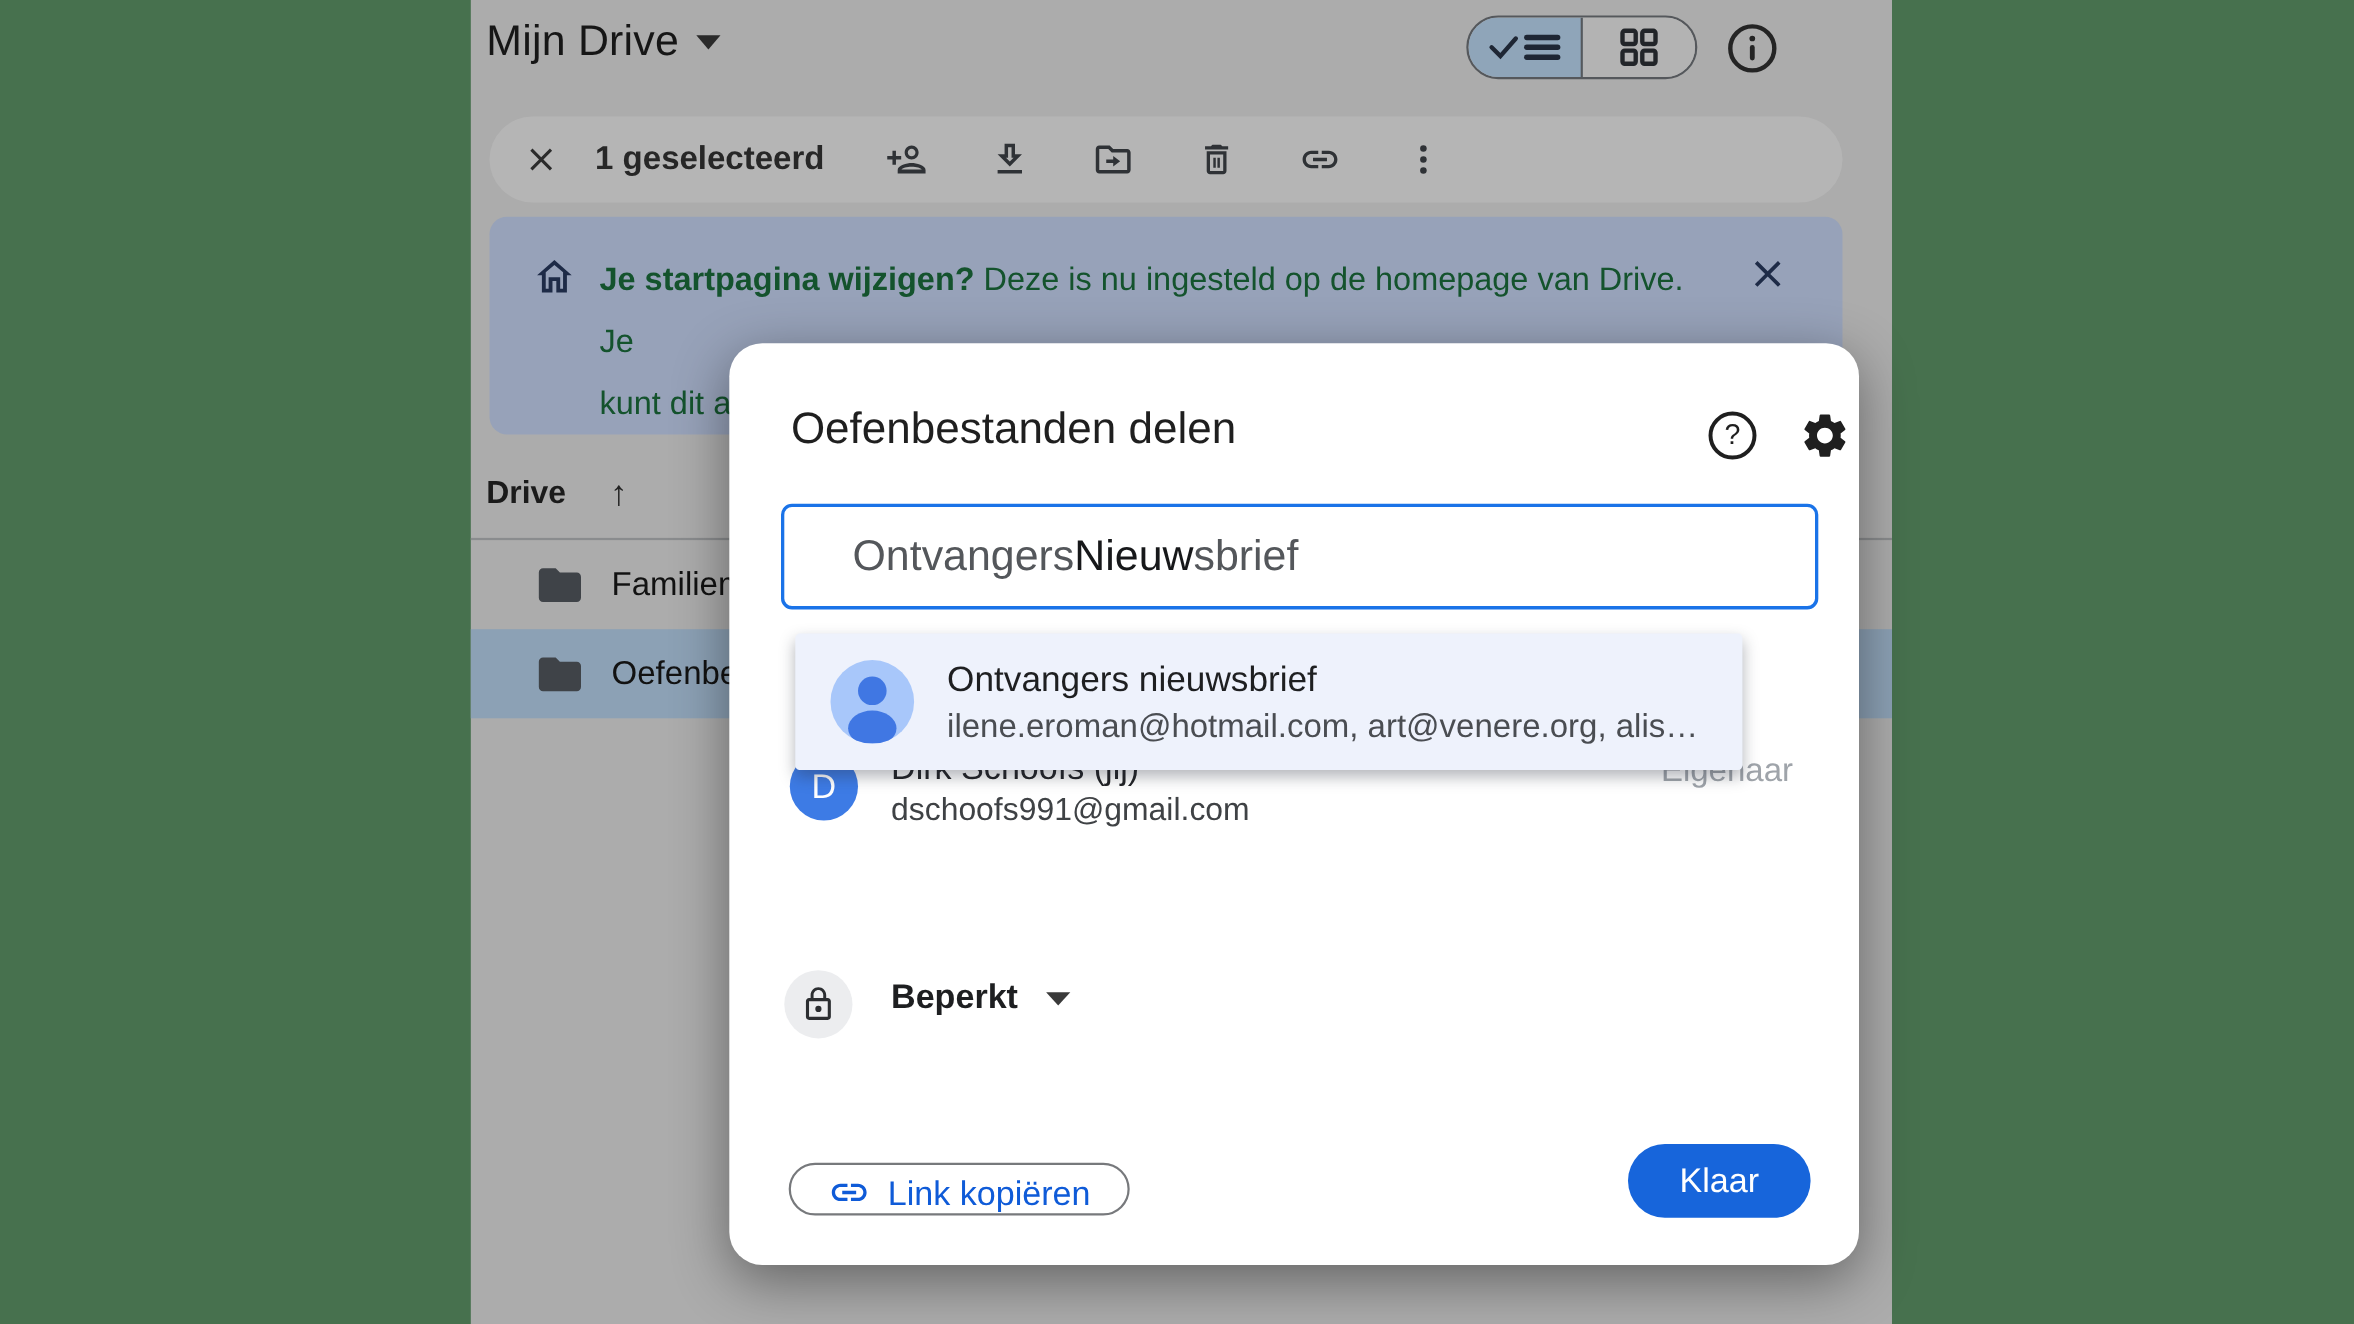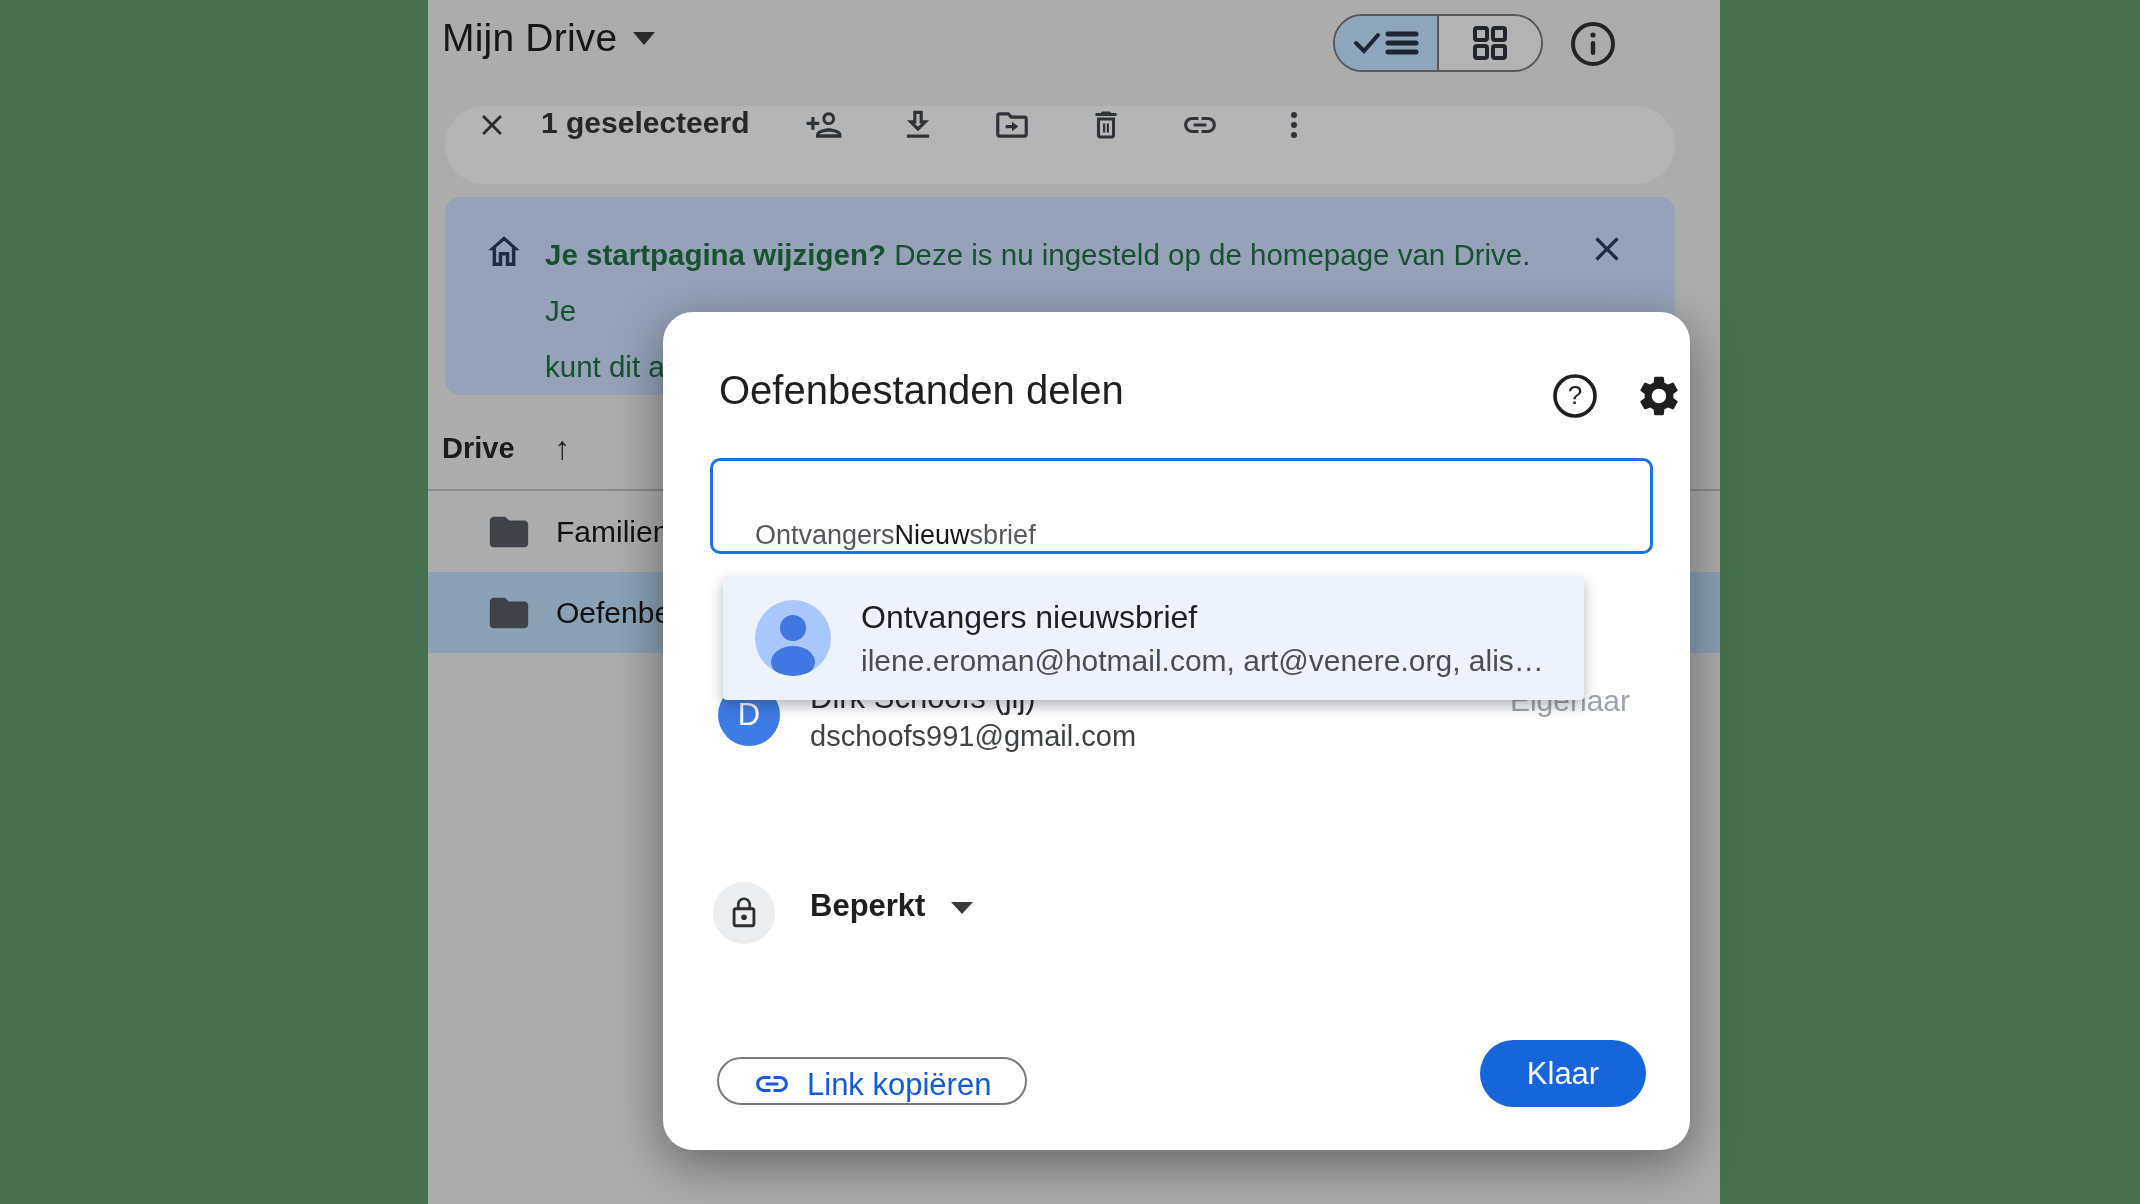--- a/index.html
+++ b/index.html
@@ -13,21 +13,21 @@
   .page-title-row { position:absolute; left:14px; top:16px; display:flex; align-items:center; gap:16px; }
   .page-title { font-size:39px; color:#161616; letter-spacing:0.2px; }
   .caret-down { width:0; height:0; border-left:11px solid transparent; border-right:11px solid transparent; border-top:13px solid #2a2a2a; }
 
   .seg-control { position:absolute; left:905px; top:14px; width:210px; height:58px; border:2px solid #55585C; border-radius:29px; display:flex; overflow:hidden; }
   .seg-left { width:104px; background:#8FA5B9; display:flex; align-items:center; justify-content:center; border-right:2px solid #55585C; }
   .seg-right { flex:1; background:#B3B3B3; display:flex; align-items:center; justify-content:center; }
 
   .info-btn { position:absolute; left:1141px; top:20px; width:48px; height:48px; }
 
-  .toolbar { position:absolute; left:17px; top:106px; width:1230px; height:78px; background:#B5B5B5; border-radius:39px; display:flex; align-items:flex-start; padding:0 28px; }
+  .toolbar { position:absolute; left:17px; top:106px; width:1230px; height:78px; background:#B5B5B5; border-radius:39px; display:flex; align-items:center; padding:0 28px; }
   .toolbar .label { font-size:30px; font-weight:700; color:#272727; margin-left:30px; }
   .tool-icons { display:flex; align-items:center; margin-left:56px; gap:56px; }
   .tool-icon { width:38px; height:38px; display:flex; align-items:center; justify-content:center; }
 
   .banner { position:absolute; left:17px; top:197px; width:1230px; height:198px; background:#97A2B9; border-radius:16px; }
   .banner-icon { position:absolute; left:38px; top:34px; width:42px; height:42px; }
   .banner-text { position:absolute; left:100px; top:30px; width:1020px; font-size:29.5px; line-height:56px; color:#14532d; }
   .banner-close { position:absolute; left:1142px; top:32px; width:40px; height:40px; }
 
   .list-header { position:absolute; left:14px; top:430px; display:flex; align-items:center; gap:40px; }
@@ -38,21 +38,21 @@
   .file-row.selected { background:#8CA1B5; }
   .file-row .ficon { margin-left:58px; width:46px; height:46px; }
   .file-row .fname { margin-left:24px; font-size:30px; color:#121212; white-space:nowrap; }
 
   
   .dialog { position:absolute; left:663px; top:312px; width:1027px; height:838px; background:#FFFFFF; border-radius:30px; box-shadow:0 14px 50px rgba(0,0,0,0.42); z-index:10; }
   .dlg-title { position:absolute; left:56px; top:56px; font-size:40px; color:#1F1F1F; }
   .dlg-help { position:absolute; left:888px; top:60px; width:48px; height:48px; }
   .dlg-gear { position:absolute; left:972px; top:60px; width:48px; height:48px; }
 
-  .recipients { position:absolute; left:47px; top:146px; width:943px; height:96px; border:3px solid #1A73E8; border-radius:10px; display:flex; align-items:flex-end; padding-left:42px; font-size:27px; background:#fff; }
+  .recipients { position:absolute; left:47px; top:146px; width:943px; height:96px; border:3px solid #1A73E8; border-radius:10px; display:flex; align-items:center; padding-left:62px; font-size:39px; background:#fff; }
   .recipients .t-gray { color:#54575B; }
   .recipients .t-dark { color:#17181A; }
 
   .suggestion { position:absolute; left:60px; top:264px; width:861px; height:124px; background:#EEF2FC; border-radius:4px; box-shadow:0 6px 14px rgba(40,45,60,0.35); z-index:5; display:flex; align-items:center; }
   .sugg-avatar { margin-left:32px; width:76px; height:76px; border-radius:50%; background:#A8C7FA; overflow:hidden; flex:none; }
   .sugg-text { margin-left:30px; }
   .sugg-name { font-size:32px; color:#1E1F21; }
   .sugg-emails { font-size:30px; color:#4A4D52; margin-top:8px; white-space:nowrap; }
 
   .owner-row { position:absolute; left:0; top:368px; width:1027px; height:80px; }

